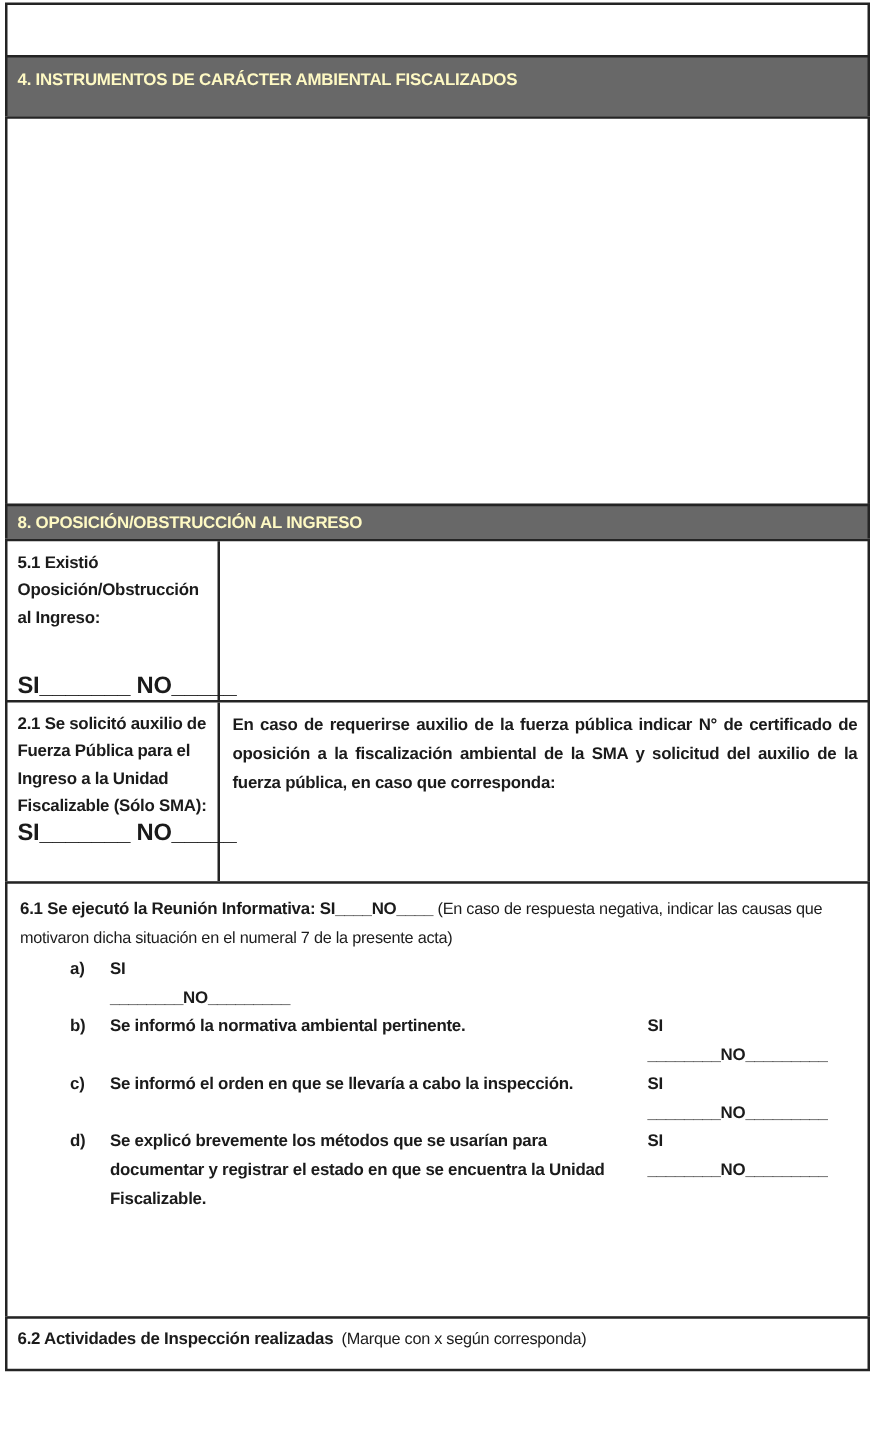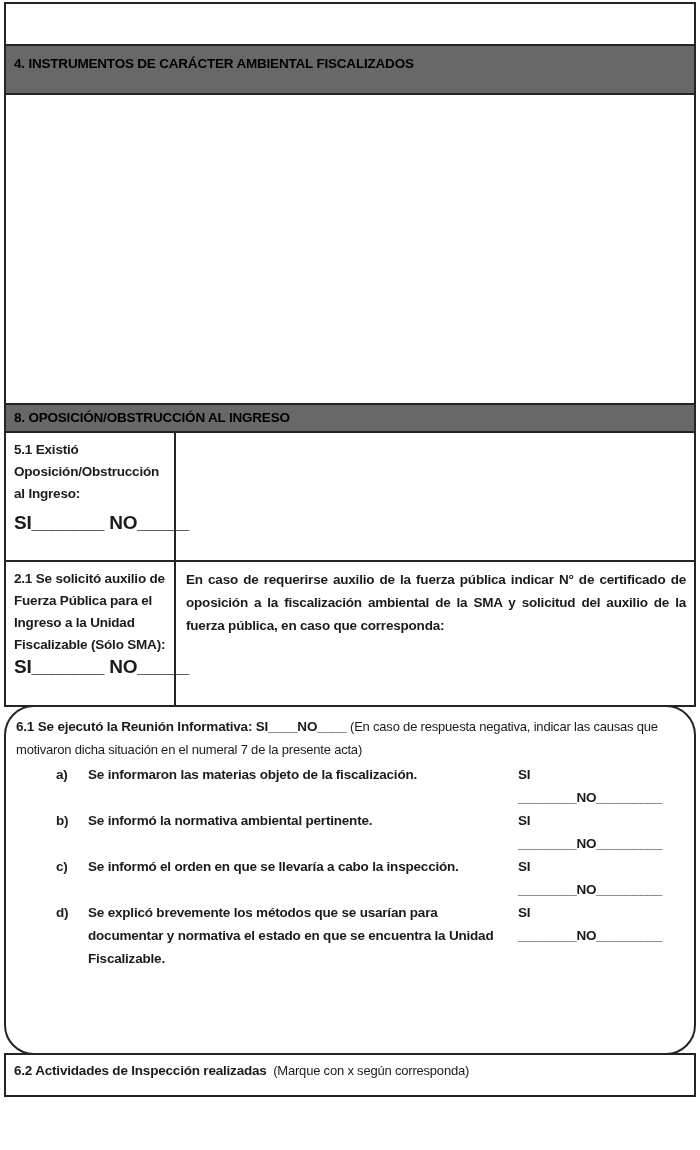--- a/index.html
+++ b/index.html
@@ -11,48 +11,48 @@
     letter-spacing:-0.2px;
   }
   .page { width:692px; margin:2px auto 0 auto; }
   .blk { border:2px solid #242424; margin-top:-2px; background:#ffffff; position:relative; }
   .blk:first-child { margin-top:0; }
 
   .top-strip { height:44px; }
   .empty-area { height:312px; }
 
   .bar {
-    background:#686868; color:#000000;
+    background:#686868; color:#fef9c3;
     font-weight:bold; font-size:13.5px;
     padding-left:8px;
   }
   .bar4 { height:51px; padding-top:10px; }
   .bar5 { height:30px; padding-top:5px; }
   .bar6 { height:39px; padding-top:7px; }
 
   .t-row { display:flex; align-items:stretch; }
   .t-row.r51 { min-height:131px; }
   .t-row.r52 { min-height:147px; }
   .cell-left {
     width:170px; flex:0 0 170px;
     border-right:2px solid #242424;
-    padding:6px 6px 26px 8px;
+    padding:6px 6px 0 8px;
     font-weight:bold; font-size:13.5px; line-height:22px;
     display:flex; flex-direction:column; justify-content:space-between;
   }
   .cell-left.seq { justify-content:flex-start; }
   .cell-right {
     flex:1 1 auto;
     padding:6px 8px 8px 10px;
     font-weight:bold; font-size:13.5px; line-height:23px;
   }
   .cell-right.just { text-align:justify; }
   .si-no-line { white-space:nowrap; font-weight:bold; font-size:19px; }
 
-  .sec61 { height:350px; padding:8px 8px 0 10px; font-size:13.5px;border-radius:30px; }
+  .sec61 { height:350px; padding:8px 8px 0 10px; font-size:13.5px; }
   .q61-p { line-height:23px; }
   .q61-p .b { font-weight:bold; }
   .q61-p .note { font-weight:normal; font-size:13px; }
   .affirm { font-weight:bold; line-height:23px; margin-top:14px; }
   .items { margin-top:2px; }
   .item { display:flex; align-items:flex-start; }
   .item-letter { flex:0 0 32px; margin-left:40px; font-weight:bold; line-height:23px; }
   .item-text { flex:1 1 auto; font-weight:bold; line-height:23px; padding-right:14px; }
   .item-answer { flex:0 0 168px; font-weight:bold; line-height:23px; white-space:nowrap; }
   .item-answer .ans-si { display:block; }
@@ -100,21 +100,20 @@
   <div class="blk sec61">
     <p class="q61-p">
       <span class="b">6.1 Se ejecutó la Reunión Informativa:  SI____NO____</span>
       <span class="note">(En caso de respuesta negativa, indicar las causas que motivaron dicha situación en el numeral 7 de la presente acta)</span>
     </p>
 
     <div class="items">
 
       <div class="item">
         <div class="item-letter">a)</div>
-        <div class="item-text">Se informaron las materias objeto de la fiscalización.</div>
         <div class="item-answer">
           <span class="ans-si">SI</span>
           <span class="ans-no">________NO_________</span>
         </div>
       </div>
 
       <div class="item">
         <div class="item-letter">b)</div>
         <div class="item-text">Se informó la normativa ambiental pertinente.</div>
         <div class="item-answer">
@@ -127,21 +126,21 @@
         <div class="item-letter">c)</div>
         <div class="item-text">Se informó el orden en que se llevaría a cabo la inspección.</div>
         <div class="item-answer">
           <span class="ans-si">SI</span>
           <span class="ans-no">________NO_________</span>
         </div>
       </div>
 
       <div class="item">
         <div class="item-letter">d)</div>
-        <div class="item-text">Se explicó brevemente los métodos que se usarían para documentar y normativa el estado en que se encuentra la Unidad Fiscalizable.</div>
+        <div class="item-text">Se explicó brevemente los métodos que se usarían para documentar y registrar el estado en que se encuentra la Unidad Fiscalizable.</div>
         <div class="item-answer">
           <span class="ans-si">SI</span>
           <span class="ans-no">________NO_________</span>
         </div>
       </div>
 
     </div>
   </div>
 
   <div class="blk sec62">

